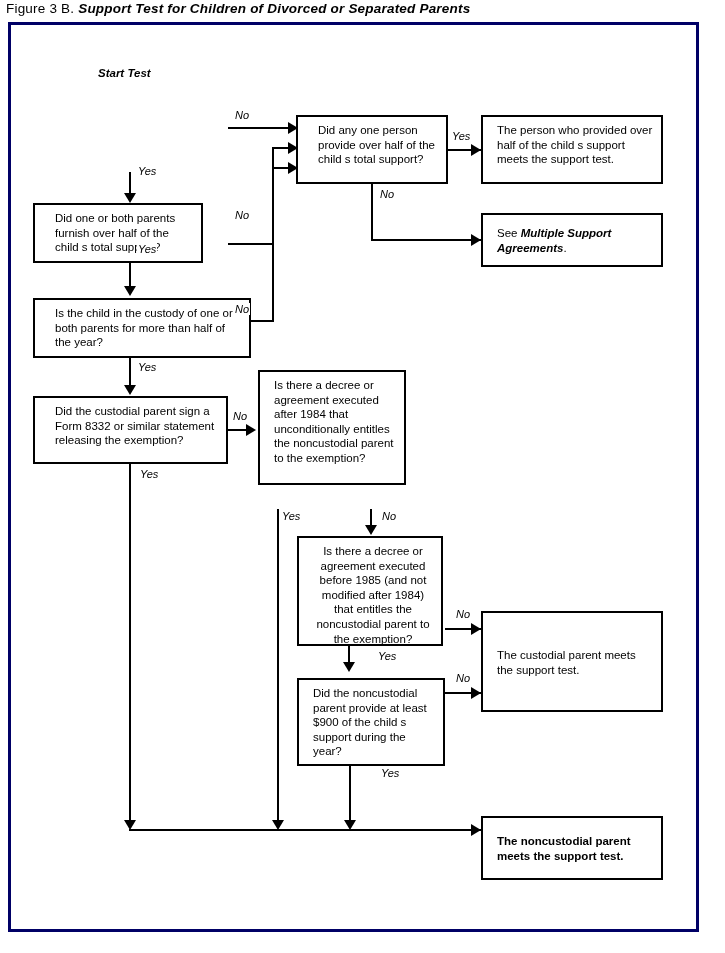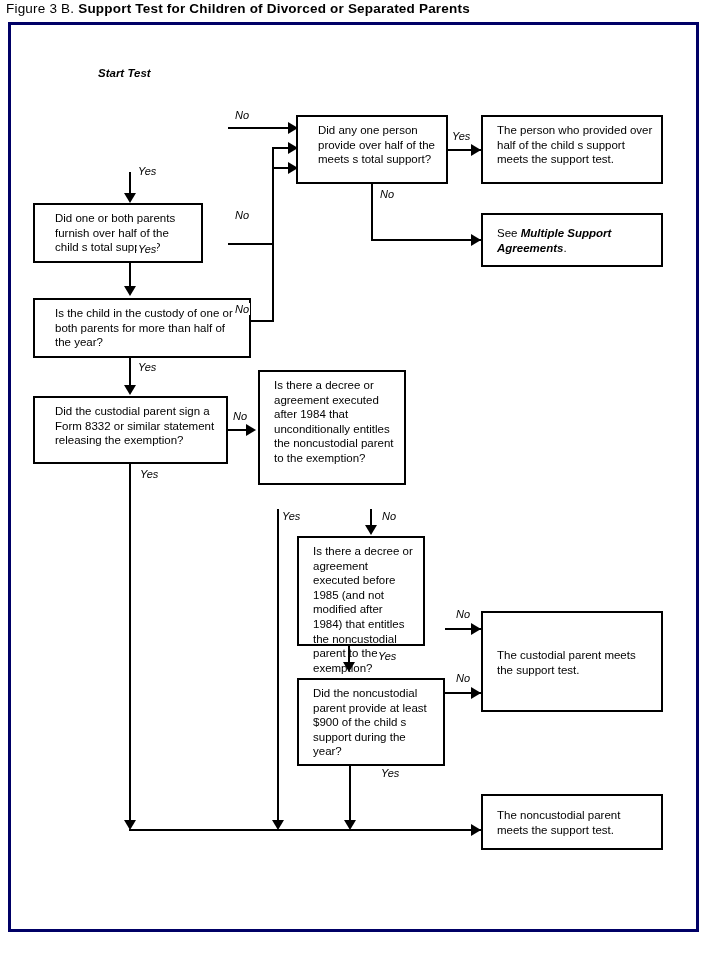--- a/index.html
+++ b/index.html
@@ -26,20 +26,21 @@
     font-size: 13.5px;
     line-height: 18px;
     white-space: nowrap;
     letter-spacing: 0.2px;
   }
   .fig-title .num {
     font-weight: normal;
   }
   .fig-title .strong {
     font-weight: bold;
+    font-style: italic;
   }
   #frame {
     position: absolute;
     left: 8px;
     top: 22px;
     width: 691px;
     height: 910px;
     border: 3px solid #000066;
     box-sizing: border-box;
   }
@@ -128,48 +129,48 @@
 
   <div class="box" style="left:33px; top:298px; width:218px; height:60px;">
     <span class="txt">Is the child in the custody of one or both parents for more than half of the  year?</span>
   </div>
 
   <div class="box" style="left:33px; top:396px; width:195px; height:68px;">
     <span class="txt">Did the custodial parent sign a Form 8332 or similar statement releasing the exemption?</span>
   </div>
 
   <div class="box" style="left:296px; top:115px; width:152px; height:69px;">
-    <span class="txt">Did any one person provide over half of the meets  s total support?</span>
+    <span class="txt">Did any one person provide over half of the child  s total support?</span>
   </div>
 
   <div class="box vcenter pad-narrow" style="left:481px; top:213px; width:182px; height:54px;">
     <span class="txt"><span>See </span><span class="ital">Multiple Support Agreements</span><span>.</span></span>
   </div>
 
   <div class="box pad-narrow" style="left:481px; top:115px; width:182px; height:69px;">
     <span class="txt">The person who provided over half of the child  s support meets the support test.</span>
   </div>
 
   <div class="box pad-narrow" style="left:258px; top:370px; width:148px; height:115px;">
     <span class="txt">Is there a decree or agreement executed after 1984 that unconditionally  entitles the noncustodial parent to the exemption?</span>
   </div>
 
-  <div class="box pad-narrow" style="left:297px; top:536px; width:128px; height:110px;">
+  <div class="box pad-narrow" style="left:297px; top:536px; width:146px; height:110px;text-align:center;">
     <span class="txt">Is there a decree or agreement executed before 1985 (and not modified after 1984) that entitles the noncustodial parent  to the exemption?</span>
   </div>
 
   <div class="box pad-narrow" style="left:297px; top:678px; width:148px; height:88px;">
     <span class="txt">Did the noncustodial parent provide at least $900 of the child  s support  during the year?</span>
   </div>
 
   <div class="box vcenter pad-narrow" style="left:481px; top:611px; width:182px; height:101px;">
     <span class="txt">The custodial parent meets the support test.</span>
   </div>
 
-  <div class="box vcenter pad-narrow" style="left:481px; top:794px; width:182px; height:56px;">
+  <div class="box vcenter pad-narrow" style="left:481px; top:816px; width:182px; height:64px;font-weight:bold;">
     <span class="txt">The noncustodial parent meets the support test.</span>
   </div>
 
   <div class="hline" style="left:228px; top:127px; width:70px;"></div>
   <div class="arrow-r" style="left:288px; top:122px;"></div>
   <div class="elabel" style="left:234px; top:109px;">No</div>
 
   <div class="vline" style="left:129px; top:172px; height:22px;"></div>
   <div class="arrow-d" style="left:124px; top:193px;"></div>
   <div class="elabel" style="left:137px; top:165px;">Yes</div>

